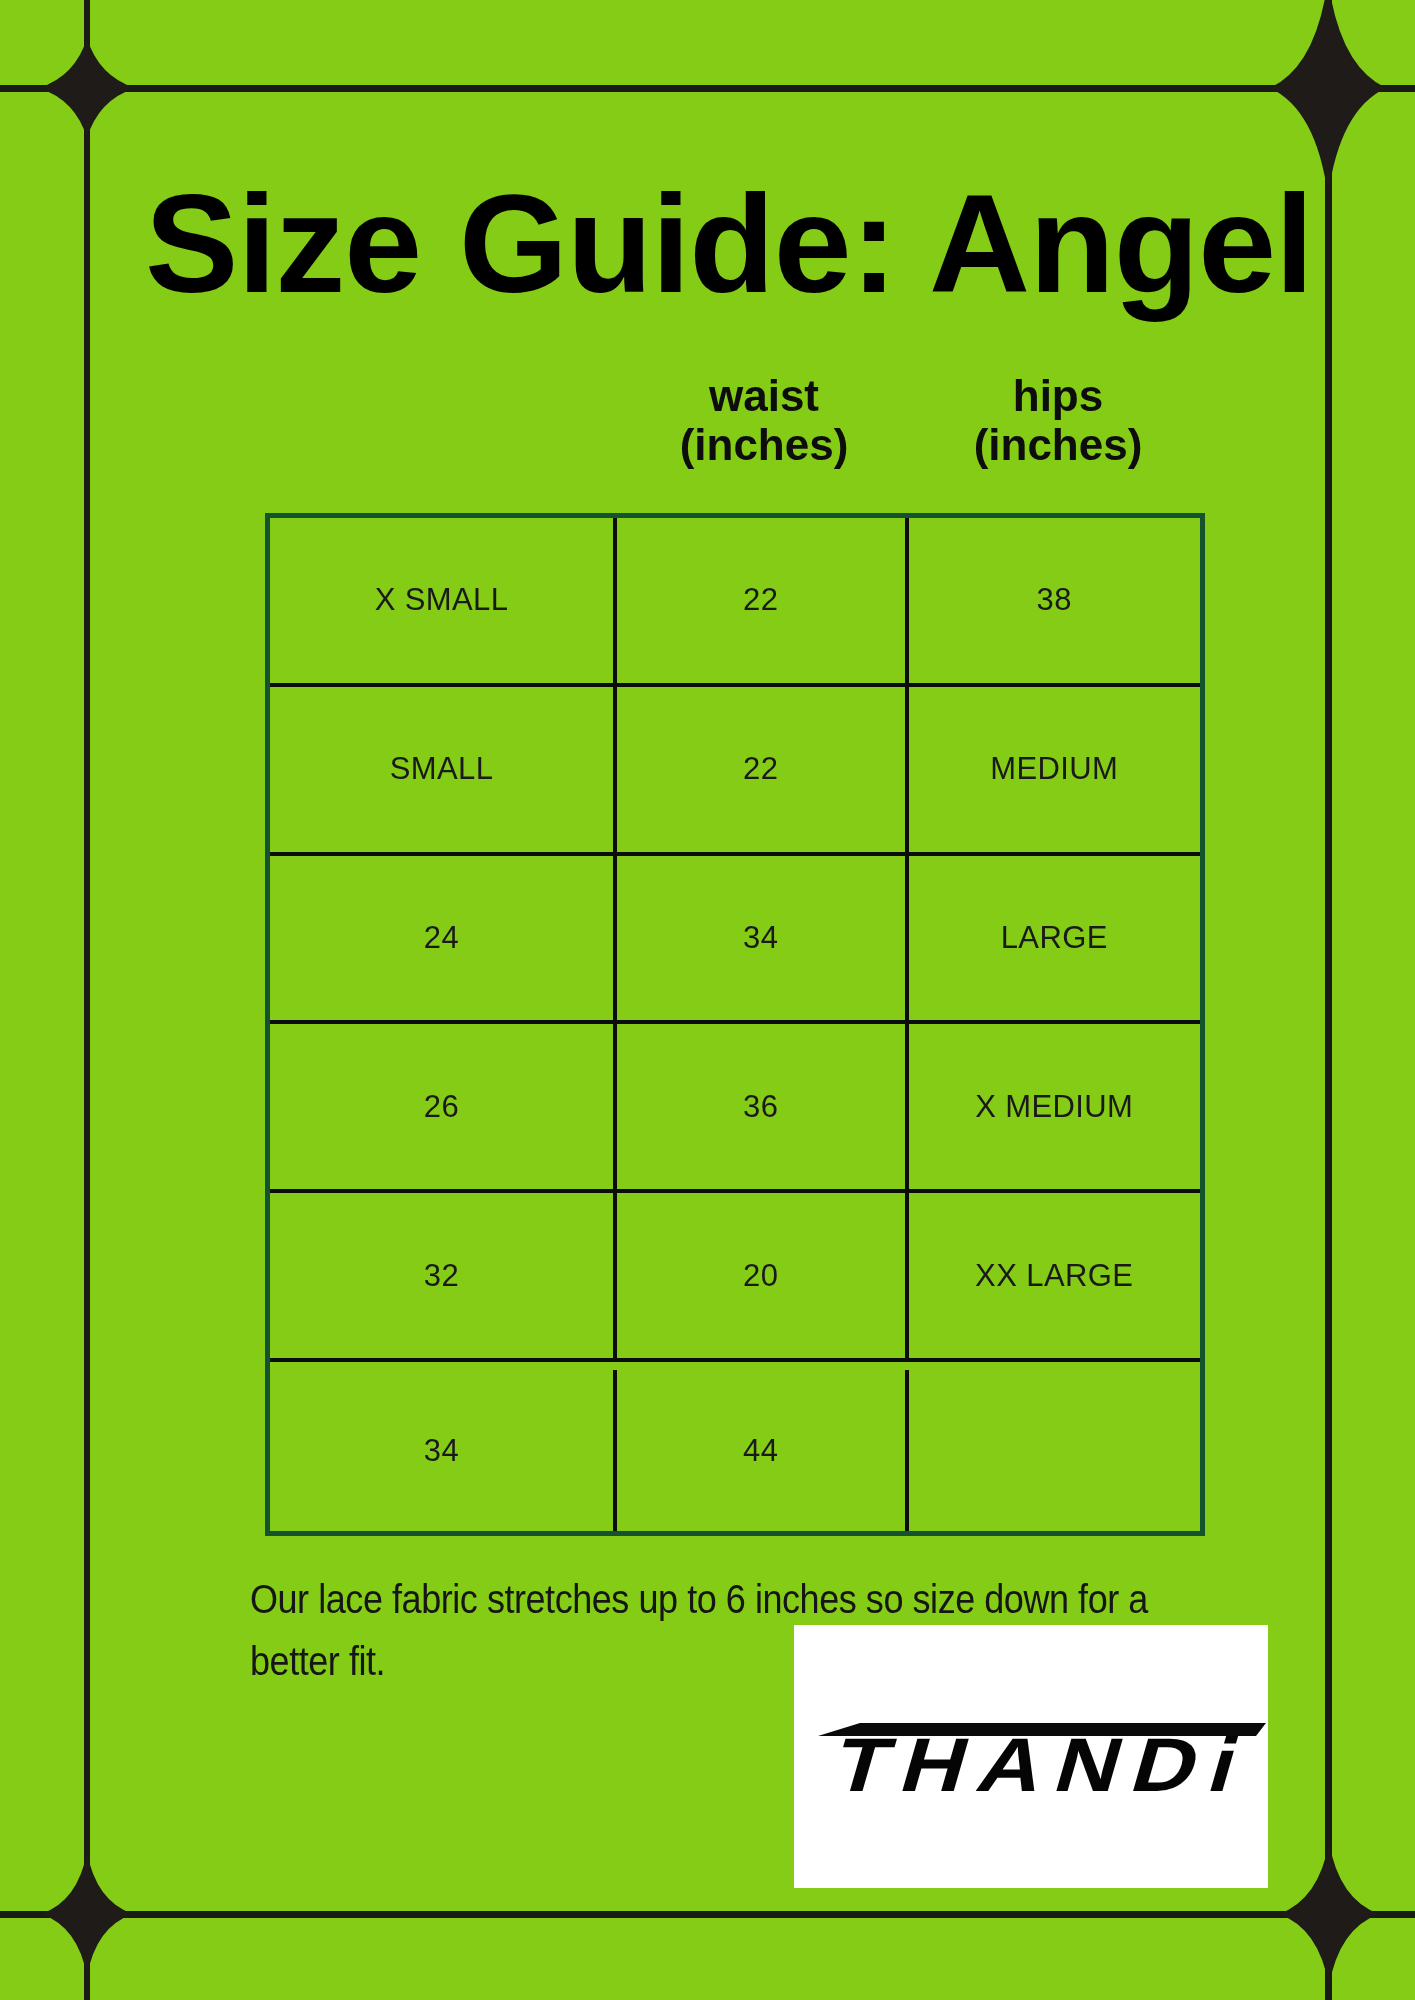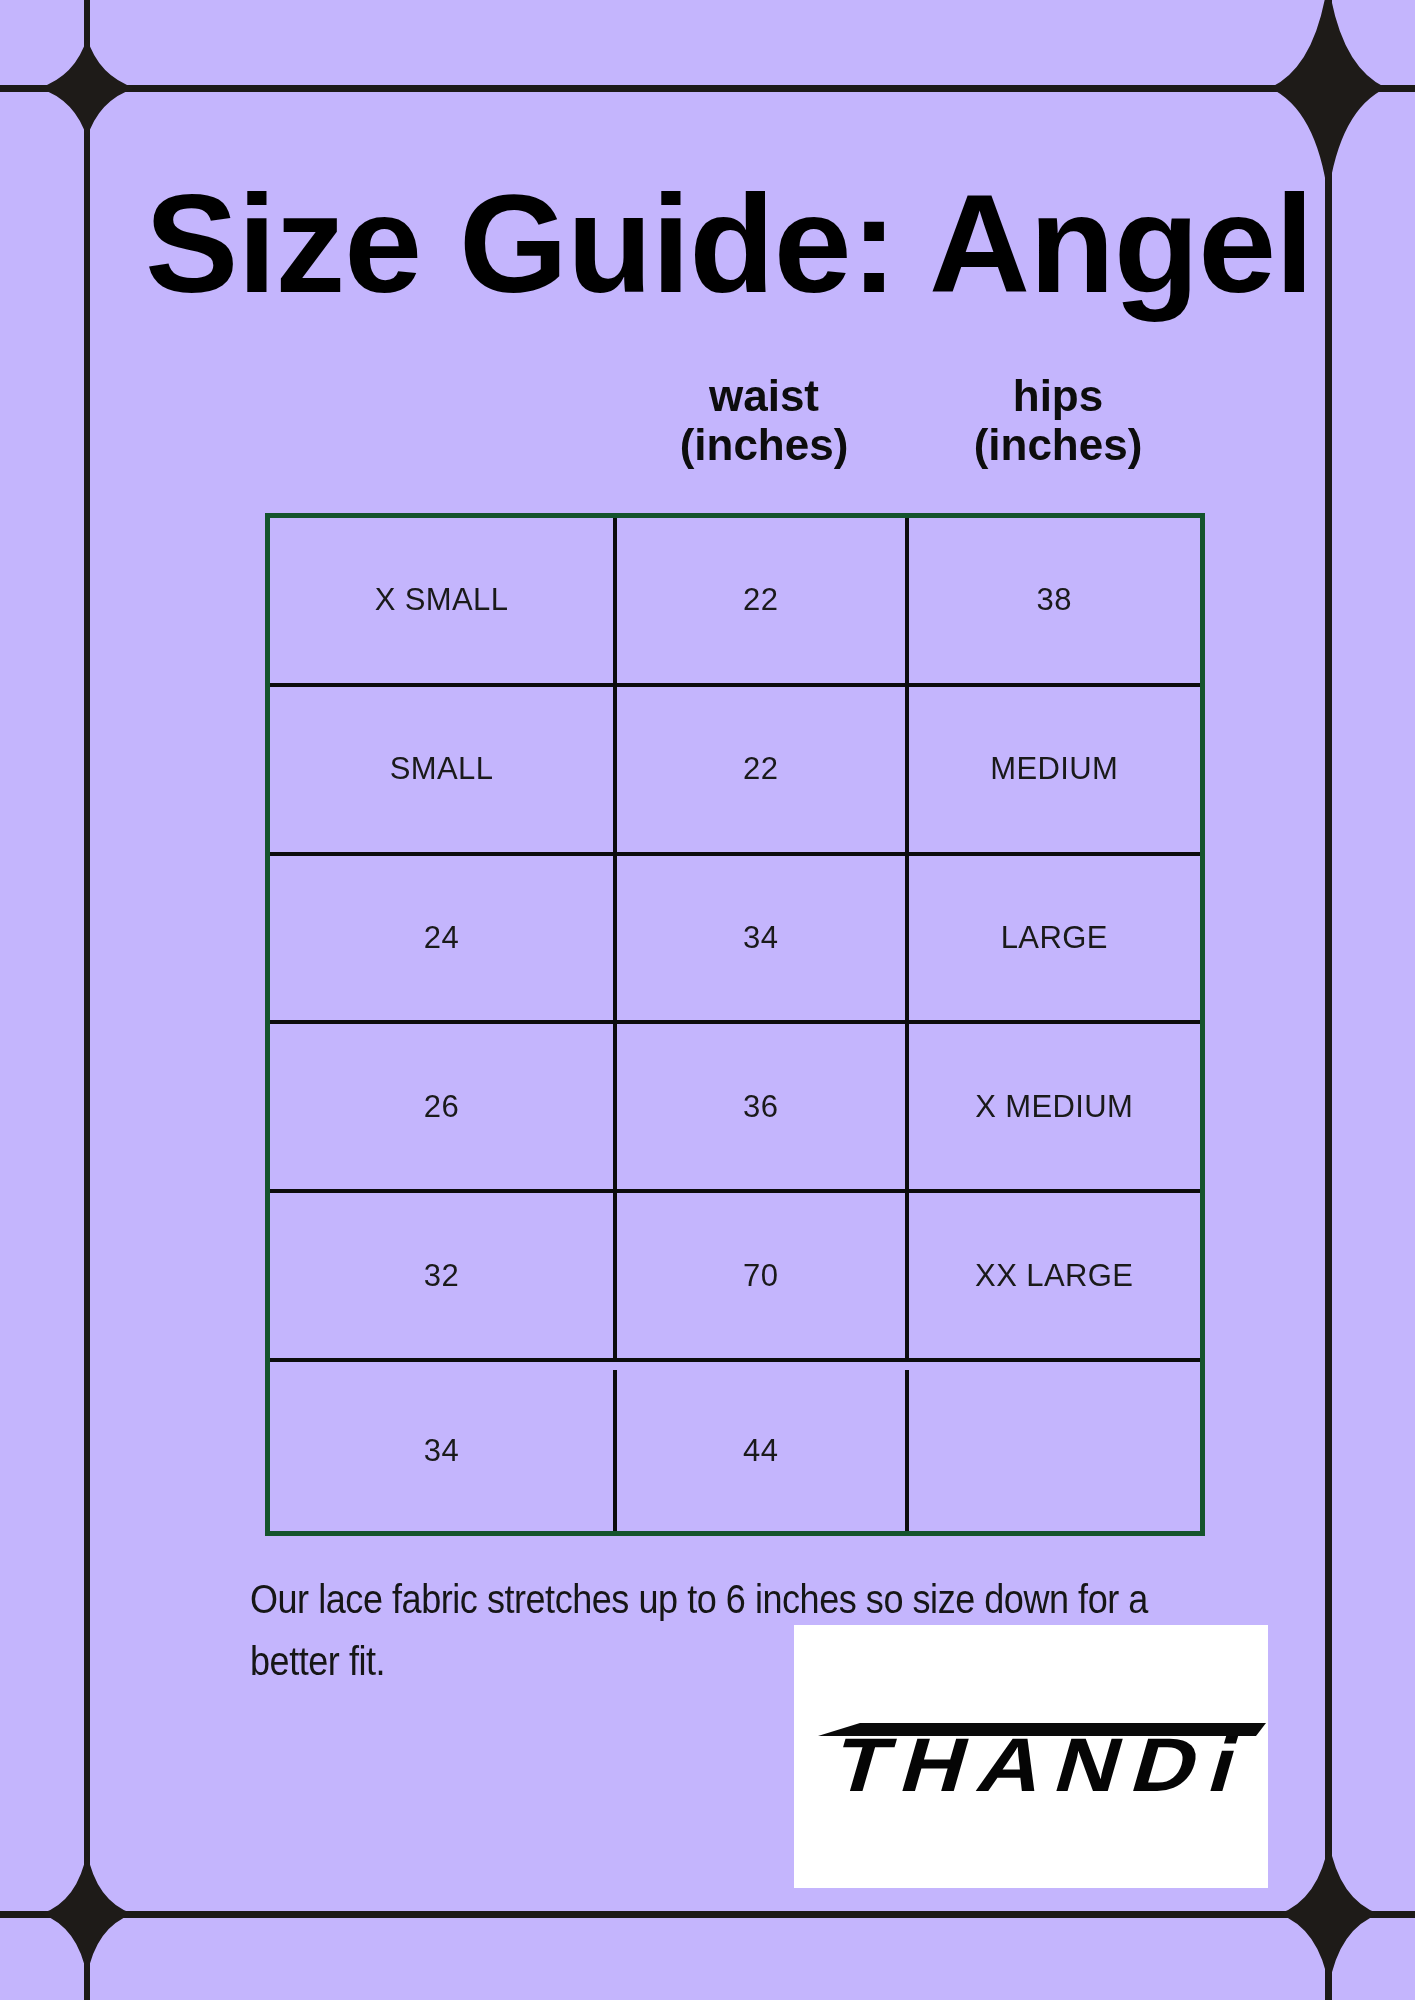--- a/index.html
+++ b/index.html
@@ -1,19 +1,19 @@
 <!DOCTYPE html>
 <html><head>
 <meta charset="utf-8">
 <style>
   html,body{margin:0;padding:0;}
   body{font-family:"Liberation Sans","DejaVu Sans",sans-serif;}
   .page{
     position:relative;width:1415px;height:2000px;overflow:hidden;
-    background:#c4b5fd;color:#111;
+    background:#84cc16;color:#111;
   }
   .whitebox{position:absolute;background:#ffffff;}
   .frame-line{position:absolute;background:#1c1a18;}
   .line-v{top:0;height:2000px;width:6px;}
   .line-h{left:0;width:1415px;height:7px;}
   .star{position:absolute;}
   .star svg{display:block;width:100%;height:100%;}
   .title{
     position:absolute;left:145px;top:174px;height:140px;line-height:140px;
     font-size:140px;font-weight:700;letter-spacing:-1px;color:#000;
@@ -108,21 +108,21 @@
     <div class="cell">MEDIUM</div>
     <div class="cell">24</div>
     <div class="cell">34</div>
 
     <div class="cell">LARGE</div>
     <div class="cell">26</div>
     <div class="cell">36</div>
 
     <div class="cell">X MEDIUM</div>
     <div class="cell">32</div>
-    <div class="cell">70</div>
+    <div class="cell">20</div>
 
     <div class="cell">XX LARGE</div>
     <div class="cell">34</div>
     <div class="cell">44</div>
   </div>
 
   <div class="note">
     <div>Our lace fabric stretches up to 6 inches so size down for a</div>
     <div>better fit.</div>
   </div>

